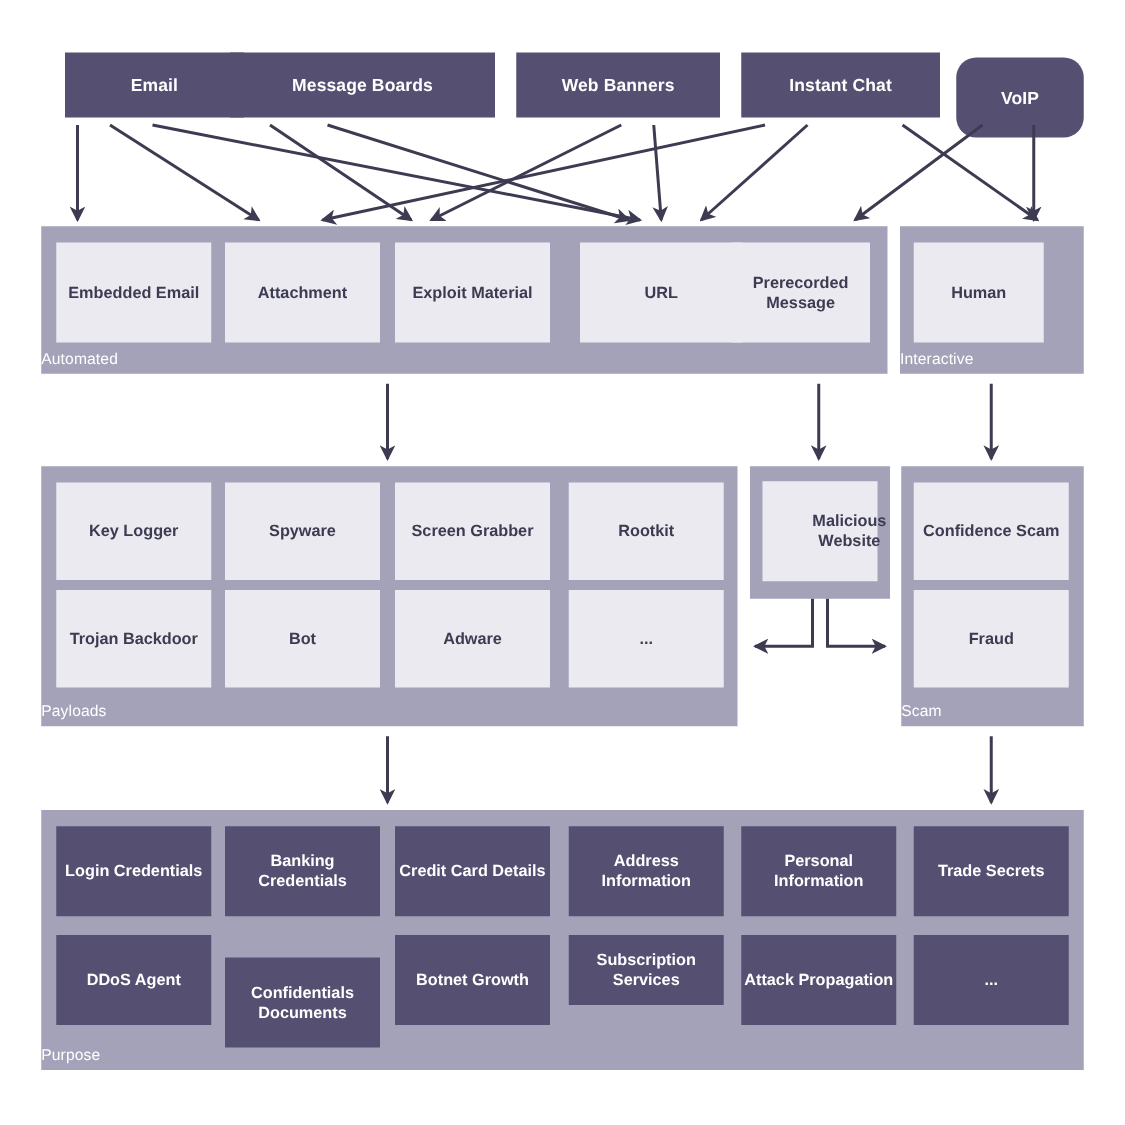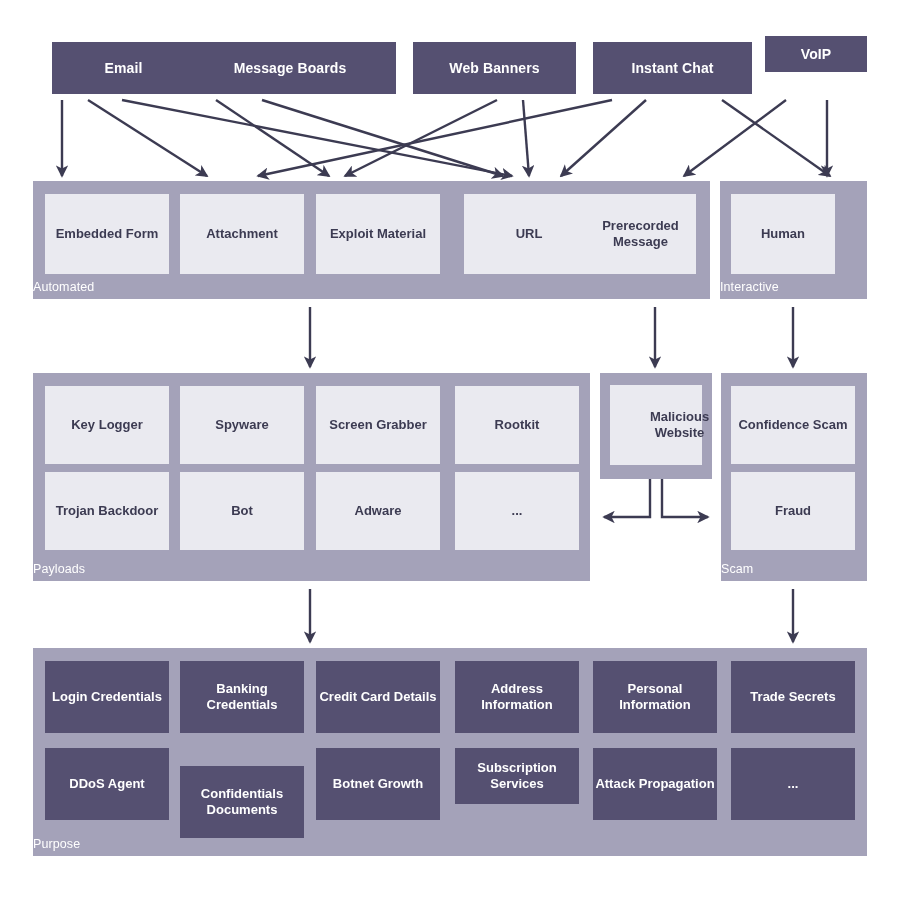--- a/index.html
+++ b/index.html
@@ -102,25 +102,25 @@
       <div class="abs group-panel" style="left: 33px; top: 648px; width: 834px; height: 208px;">
         <span class="group-label">Purpose</span>
       </div>
     </div>
 
   <div id="channels">
       <div class="abs channel-box" style="left: 33px; top: 42px; width: 143px; height: 52px; margin-left: 19px;">Email</div>
       <div class="abs channel-box" style="left: 184px; top: 42px; width: 212px; height: 52px;">Message Boards</div>
       <div class="abs channel-box" style="left: 413px; top: 42px; width: 163px; height: 52px;">Web Banners</div>
       <div class="abs channel-box" style="left: 593px; top: 42px; width: 159px; height: 52px;">Instant Chat</div>
-      <div class="abs channel-box" style="left: 765px; top: 36px; width: 102px; height: 36px;">VoIP</div>
+      <div class="abs channel-box" style="left: 765px; top: 46px; width: 102px; height: 64px; border-radius: 16px;">VoIP</div>
     </div>
 
   <div id="tiles">
-      <div class="abs tile-light" style="left: 45px; top: 194px; width: 124px; height: 80px;">Embedded Form</div>
+      <div class="abs tile-light" style="left: 45px; top: 194px; width: 124px; height: 80px;">Embedded Email</div>
       <div class="abs tile-light" style="left: 180px; top: 194px; width: 124px; height: 80px;">Attachment</div>
       <div class="abs tile-light" style="left: 316px; top: 194px; width: 124px; height: 80px;">Exploit Material</div>
       <div class="abs tile-light" style="left: 464px; top: 194px; width: 130px; height: 80px;">URL</div>
       <div class="abs tile-light" style="left: 585px; top: 194px; width: 111px; height: 80px;">Prerecorded Message</div>
       <div class="abs tile-light" style="left: 731px; top: 194px; width: 104px; height: 80px;">Human</div>
       <div class="abs tile-light" style="left: 45px; top: 386px; width: 124px; height: 78px;">Key Logger</div>
       <div class="abs tile-light" style="left: 180px; top: 386px; width: 124px; height: 78px;">Spyware</div>
       <div class="abs tile-light" style="left: 316px; top: 386px; width: 124px; height: 78px;">Screen Grabber</div>
       <div class="abs tile-light" style="left: 455px; top: 386px; width: 124px; height: 78px;">Rootkit</div>
       <div class="abs tile-light" style="left: 45px; top: 472px; width: 124px; height: 78px;">Trojan Backdoor</div>

